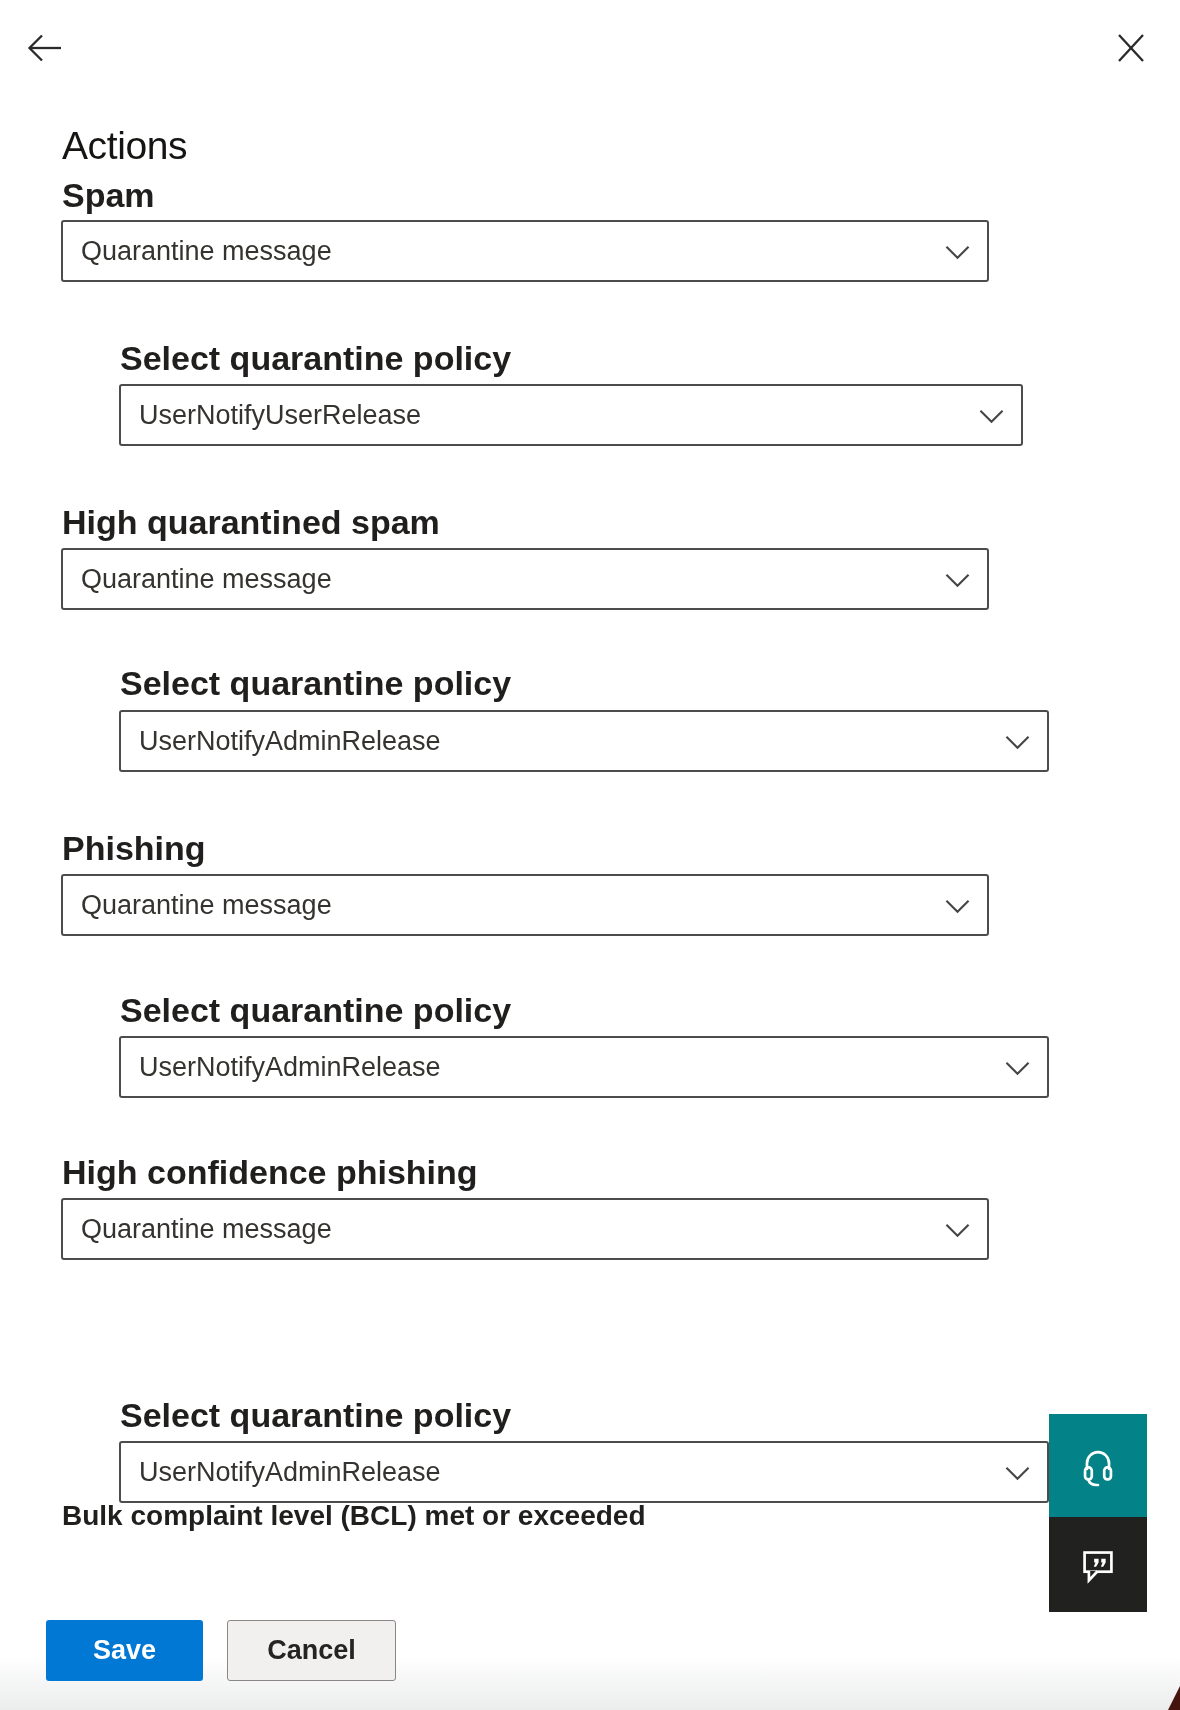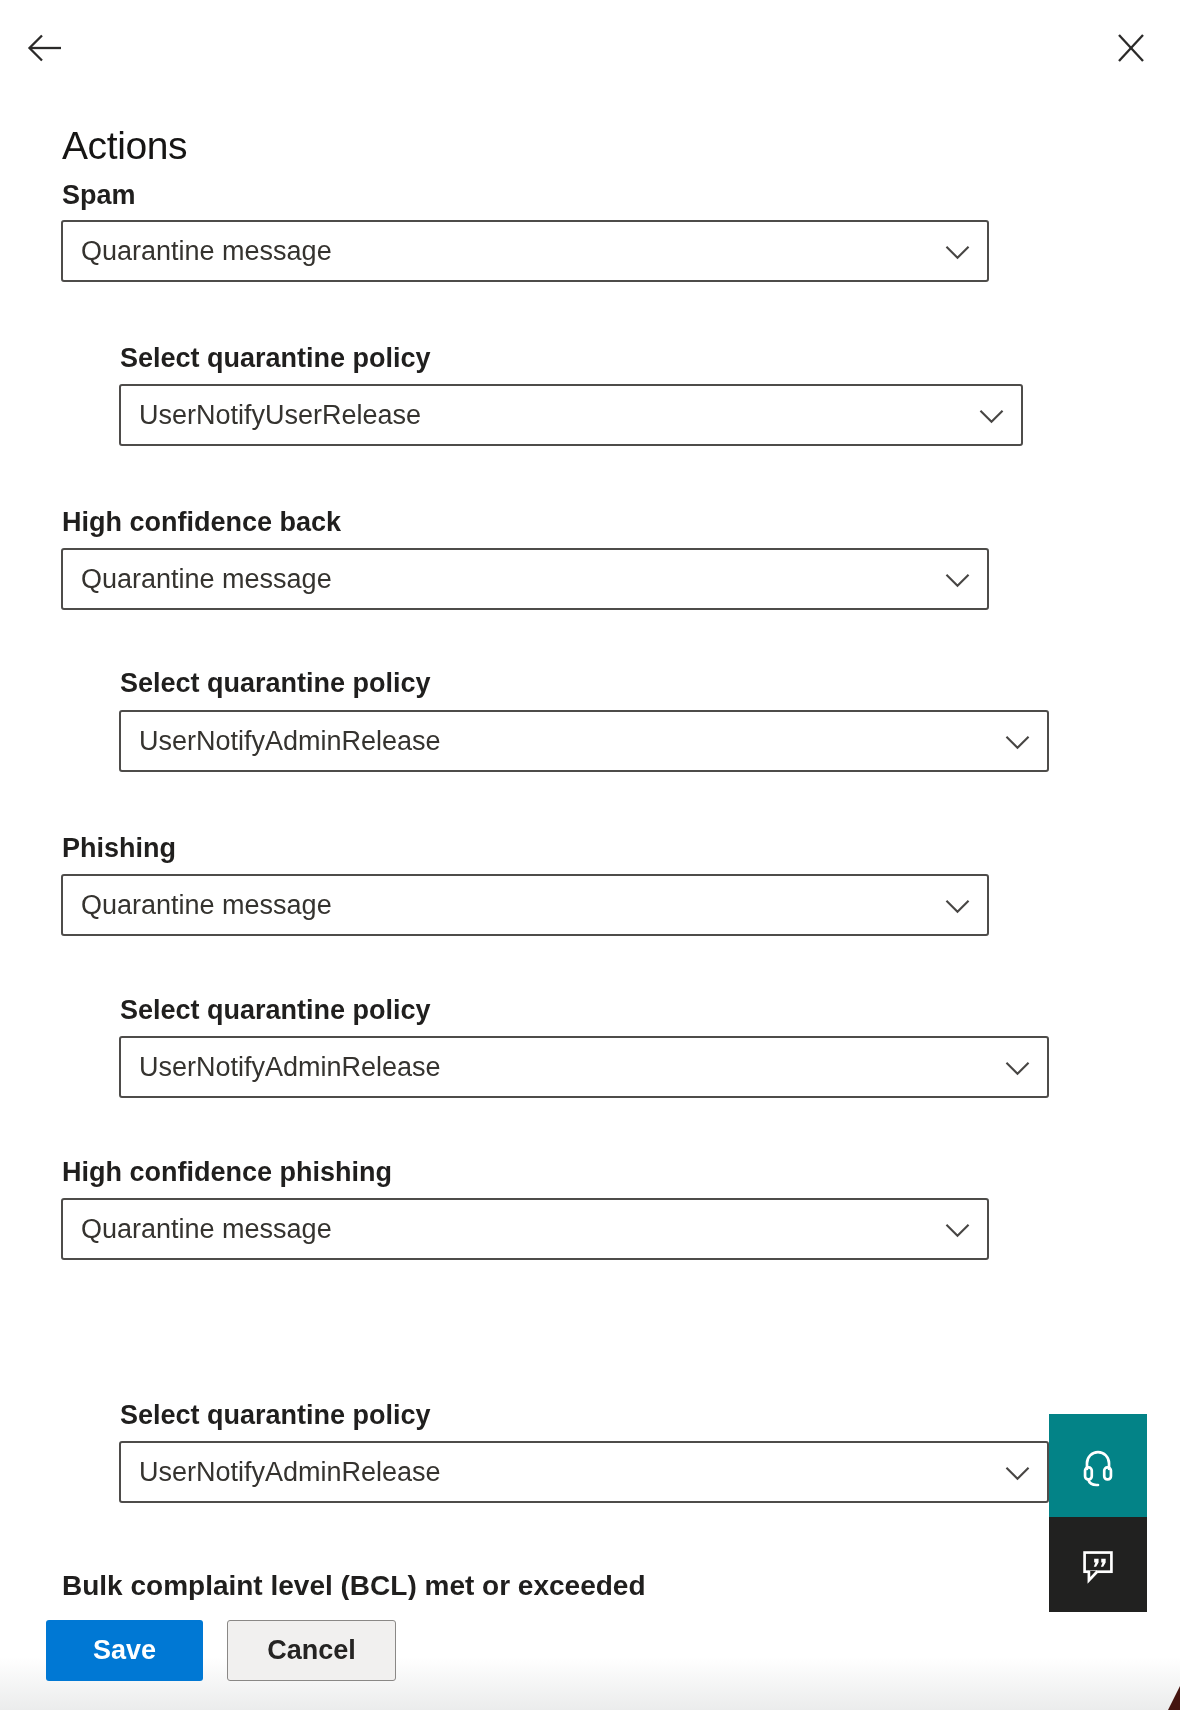--- a/index.html
+++ b/index.html
@@ -2,29 +2,29 @@
 <html><head>
 <meta charset="utf-8">
 <style>
   html,body{margin:0;padding:0;background:#fff;}
   .screen{
     position:relative;width:1180px;height:1710px;background:#ffffff;
     font-family:"Liberation Sans","DejaVu Sans",sans-serif;overflow:hidden;
   }
   .icon-btn{position:absolute;background:none;border:none;padding:0;cursor:pointer;line-height:0;}
   .title{position:absolute;left:62px;top:98px;font-size:39px;font-weight:400;color:#161514;letter-spacing:-0.4px;}
-  .field-label{position:absolute;font-size:27px;font-weight:600;color:#201f1e;line-height:30px;white-space:nowrap;}
+  .field-label{position:absolute;font-size:34px;font-weight:600;color:#201f1e;line-height:30px;white-space:nowrap;}
   .dd{
     position:absolute;height:62px;background:#fff;border:2px solid #4e4c4a;border-radius:3px;
     box-sizing:border-box;display:flex;align-items:center;padding:0 60px 0 18px;cursor:pointer;
   }
   .dd-text{font-size:27px;color:#35332f;white-space:nowrap;}
   .chev{position:absolute;right:17px;top:23px;width:25px;height:15px;}
   .note{position:absolute;left:62px;top:1306px;width:1068px;font-size:27px;line-height:37px;color:#262421;}
-  .bcl-clip{position:absolute;left:62px;top:1570px;width:920px;height:33px;overflow:hidden;z-index:1;}
+  .bcl-clip{position:absolute;left:62px;top:1500px;width:920px;height:33px;overflow:hidden;z-index:1;}
   .bcl{font-size:28px;font-weight:600;color:#201f1e;white-space:nowrap;}
   .footer{
     position:absolute;left:0;top:1600px;width:1180px;height:110px;z-index:3;
     background:linear-gradient(180deg,#ffffff 0%,#ffffff 52%,#ebecec 100%);
   }
   .btn{
     position:absolute;top:20px;height:61px;border-radius:3px;font-size:27px;font-weight:600;
     font-family:inherit;display:flex;align-items:center;justify-content:center;cursor:pointer;box-sizing:border-box;
   }
   .btn-save{left:46px;width:157px;background:#0078d4;color:#ffffff;border:none;}
@@ -68,21 +68,21 @@
       </svg>
   </div>
   <div class="field-label" style="left:120px;top:343px;">Select quarantine policy</div>
   <div class="dd" style="left:119px;top:384px;width:904px;text-align:right;">
     <span class="dd-text">UserNotifyUserRelease</span>
     <svg class="chev" viewBox="0 0 26 15" fill="none" stroke="#484644" stroke-width="2.2">
         <path d="M1.5 1.5 L13 13 L24.5 1.5"></path>
       </svg>
   </div>
 
-  <div class="field-label" style="left:62px;top:507px;">High confidence back</div>
+  <div class="field-label" style="left:62px;top:507px;">High quarantined spam</div>
   <div class="dd" style="left:61px;top:548px;width:928px;">
     <span class="dd-text">Quarantine message</span>
     <svg class="chev" viewBox="0 0 26 15" fill="none" stroke="#484644" stroke-width="2.2">
         <path d="M1.5 1.5 L13 13 L24.5 1.5"></path>
       </svg>
   </div>
   <div class="field-label" style="left:120px;top:668px;">Select quarantine policy</div>
   <div class="dd" style="left:119px;top:710px;width:930px;">
     <span class="dd-text">UserNotifyAdminRelease</span>
     <svg class="chev" viewBox="0 0 26 15" fill="none" stroke="#484644" stroke-width="2.2">

